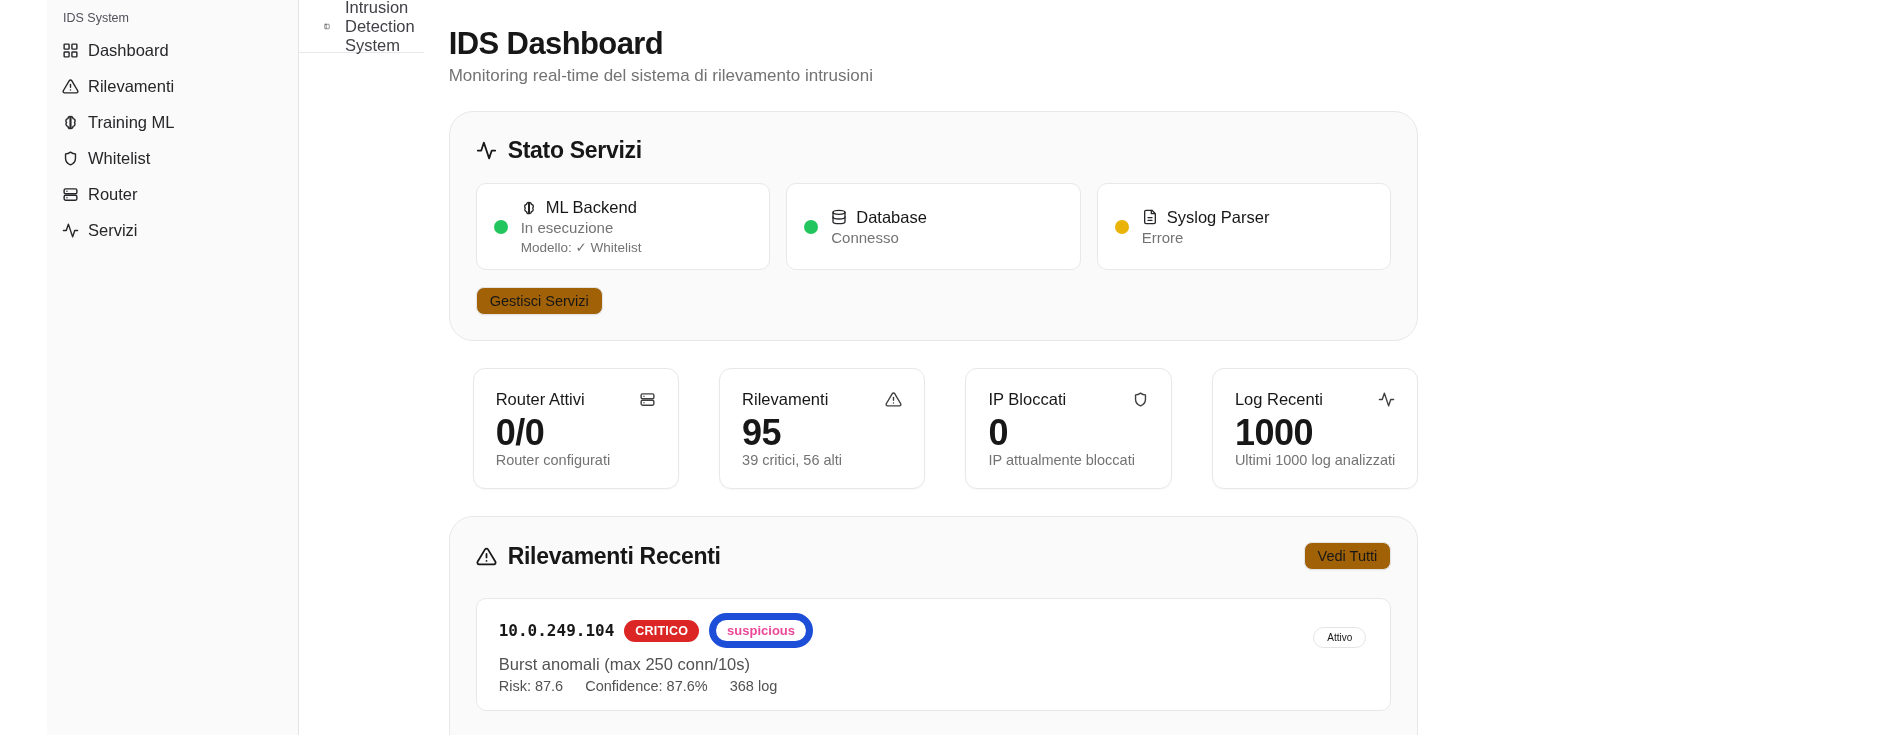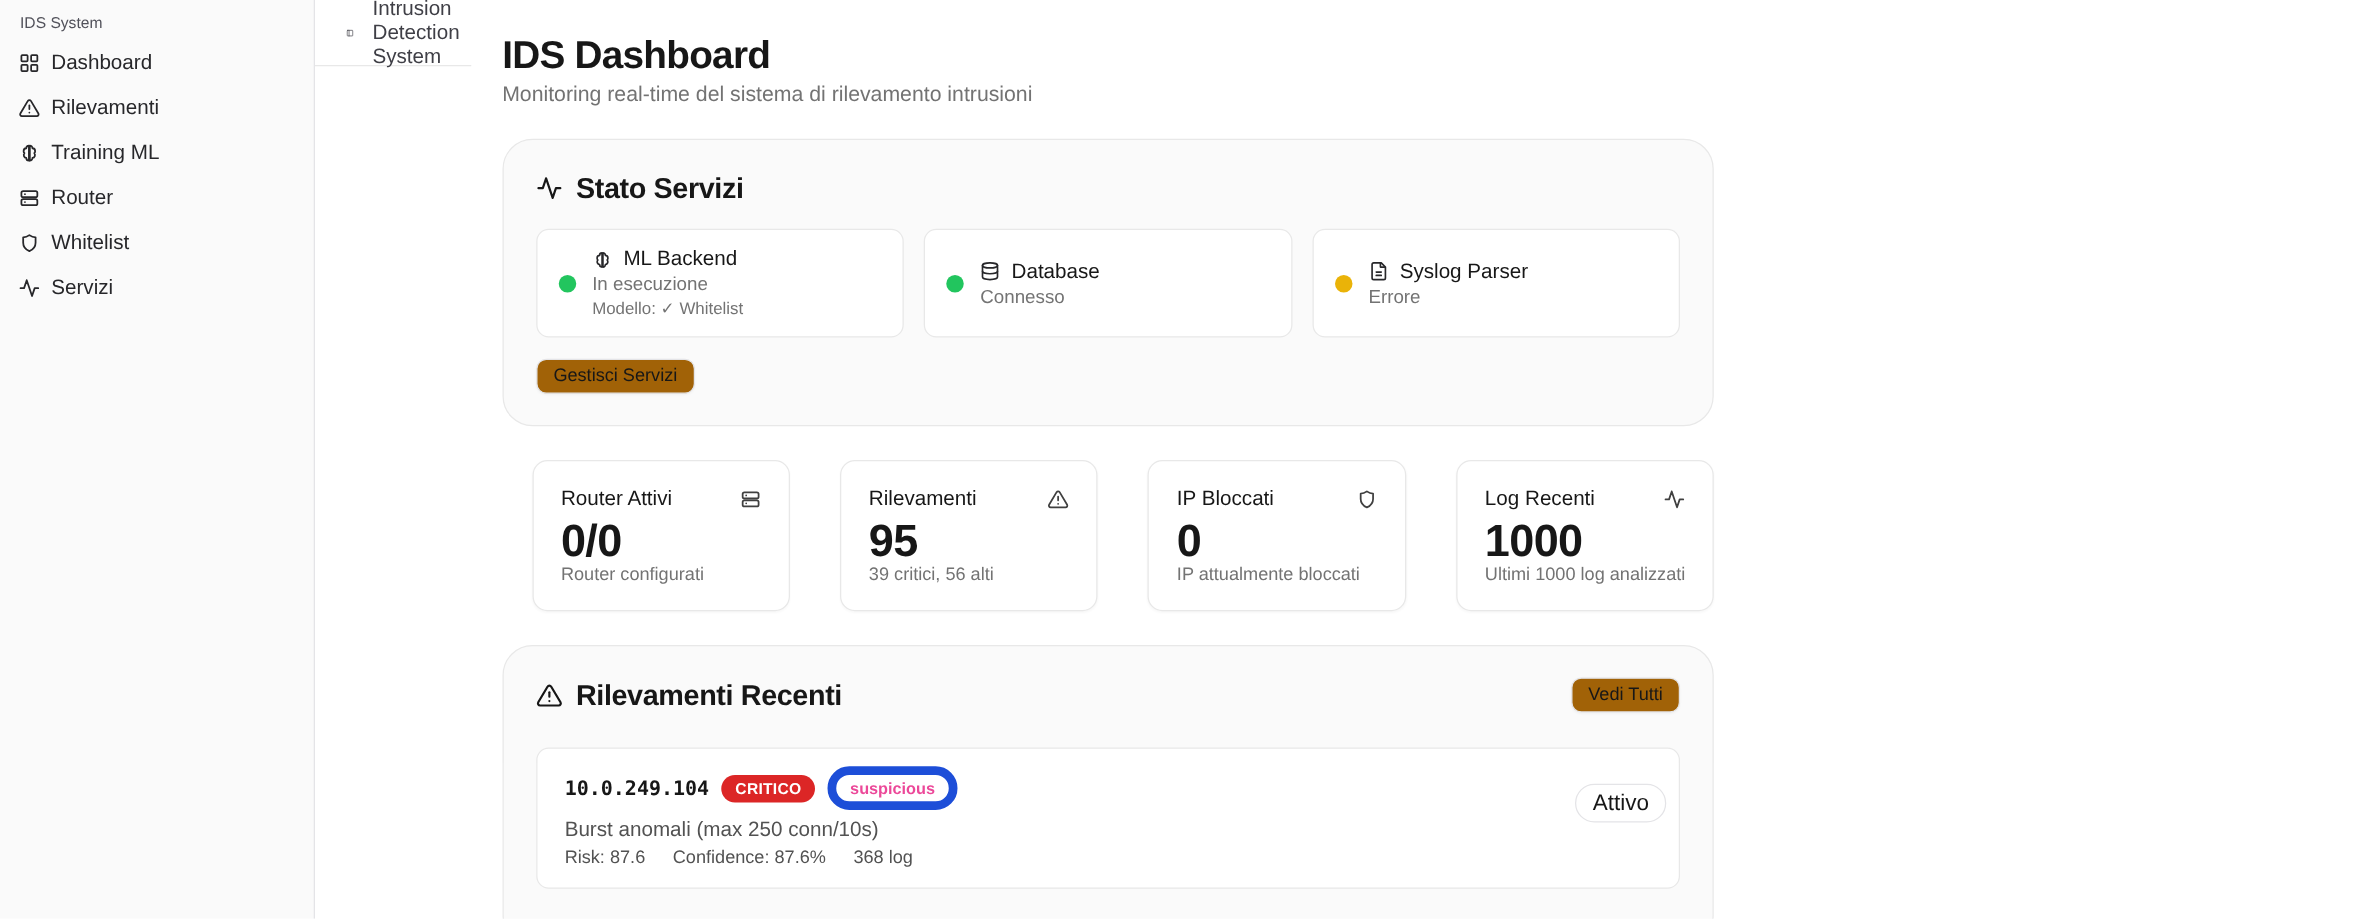--- a/index.html
+++ b/index.html
@@ -1,18 +1,18 @@
 <!DOCTYPE html>
 <html><head>
 <meta charset="utf-8">
 <style>
   * { margin:0; padding:0; box-sizing:border-box; }
   html,body { width:1896px; height:735px; overflow:hidden; background:#ffffff;
     font-family:"Liberation Sans","DejaVu Sans",sans-serif; color:#171717; }
-  .app { display:flex; width:1896px; height:735px; }
+  .app { display:flex; width:1896px; height:735px;padding-left:47px; }
 
   
   .sidebar { width:252px; flex:0 0 252px; background:#fafafa; border-right:1px solid #e4e4e7;
     padding:10px 14px; }
   .brand { font-size:12.5px; color:#52525b; padding-left:2px; line-height:16px; }
   .nav { margin-top:9px; display:flex; flex-direction:column; gap:6px; }
   .nav-item { display:flex; align-items:center; gap:9px; height:30px; border-radius:8px;
     font-size:16.5px; color:#27272a; cursor:pointer; padding:0 8px 0 1px; }
   .nav-item svg { width:17px; height:17px; flex:0 0 17px; color:#27272a; }
 
@@ -62,22 +62,22 @@
     border-radius:10px; padding:12px 22px 16px; }
   .det-line1 { display:flex; align-items:center; gap:10px; padding-top:2px; }
   .ip { font-family:"DejaVu Sans Mono","Liberation Mono",monospace; font-weight:700; font-size:16px; color:#171717; }
   .badge { border-radius:999px; white-space:nowrap; }
   .badge-crit { background:#dc2626; color:#ffffff; font-size:12.5px; font-weight:700;
     padding:4px 11px; letter-spacing:0.2px; }
   .badge-tag { background:#ffffff; border:7px solid #1d4ed8; color:#ec4899; font-size:13px;
     font-weight:600; padding:3px 11px; }
   .det-desc { margin-top:7px; font-size:16.5px; color:#525252; }
   .det-meta { margin-top:4px; font-size:14.5px; color:#525252; display:flex; gap:22px; }
-  .badge-active { position:absolute; top:28px; right:10px; background:#ffffff;
-    border:1px solid #e4e4e7; padding:4px 13px; font-size:18px; font-weight:500; color:#171717; }
+  .badge-active { position:absolute; top:28px; right:24px; background:#ffffff;
+    border:1px solid #e4e4e7; padding:4px 13px; font-size:10px; font-weight:500; color:#171717; }
 </style>
 </head>
 <body>
 
 <div class="app">
 
   <aside class="sidebar">
     <div class="brand">IDS System</div>
     <nav class="nav">
       <div class="nav-item">
@@ -99,32 +99,32 @@
       </div>
       <div class="nav-item">
         <svg viewBox="0 0 24 24" fill="none" stroke="currentColor" stroke-width="2" stroke-linecap="round" stroke-linejoin="round">
             <path d="M11.5 3.5a3 3 0 0 0-3 3 3.3 3.3 0 0 0-3 3.3c0 .9.36 1.7.94 2.3A3.3 3.3 0 0 0 8.5 17.5a3 3 0 0 0 3 3z"></path>
             <path d="M12.5 3.5a3 3 0 0 1 3 3 3.3 3.3 0 0 1 3 3.3c0 .9-.36 1.7-.94 2.3A3.3 3.3 0 0 1 15.5 17.5a3 3 0 0 1-3 3z"></path>
           </svg>
         <span>Training ML</span>
       </div>
       <div class="nav-item">
         <svg viewBox="0 0 24 24" fill="none" stroke="currentColor" stroke-width="2" stroke-linecap="round" stroke-linejoin="round">
+            <path d="M12 3c2 1.5 4.5 2.5 7 2.5v6c0 4.5-3 7.8-7 9.5-4-1.7-7-5-7-9.5v-6C7.5 5.5 10 4.5 12 3z"></path>
+          </svg>
+        <span>Whitelist</span>
+      </div>
+      <div class="nav-item">
+        <svg viewBox="0 0 24 24" fill="none" stroke="currentColor" stroke-width="2" stroke-linecap="round" stroke-linejoin="round">
             <rect x="3" y="4" width="18" height="7" rx="2"></rect>
             <rect x="3" y="13" width="18" height="7" rx="2"></rect>
             <line x1="7" y1="7.5" x2="7.01" y2="7.5"></line>
             <line x1="7" y1="16.5" x2="7.01" y2="16.5"></line>
           </svg>
         <span>Router</span>
-      </div>
-      <div class="nav-item">
-        <svg viewBox="0 0 24 24" fill="none" stroke="currentColor" stroke-width="2" stroke-linecap="round" stroke-linejoin="round">
-            <path d="M12 3c2 1.5 4.5 2.5 7 2.5v6c0 4.5-3 7.8-7 9.5-4-1.7-7-5-7-9.5v-6C7.5 5.5 10 4.5 12 3z"></path>
-          </svg>
-        <span>Whitelist</span>
       </div>
       <div class="nav-item">
         <svg viewBox="0 0 24 24" fill="none" stroke="currentColor" stroke-width="2" stroke-linecap="round" stroke-linejoin="round">
             <polyline points="22 12 18 12 15 21 9 3 6 12 2 12"></polyline>
           </svg>
         <span>Servizi</span>
       </div>
     </nav>
   </aside>
 

